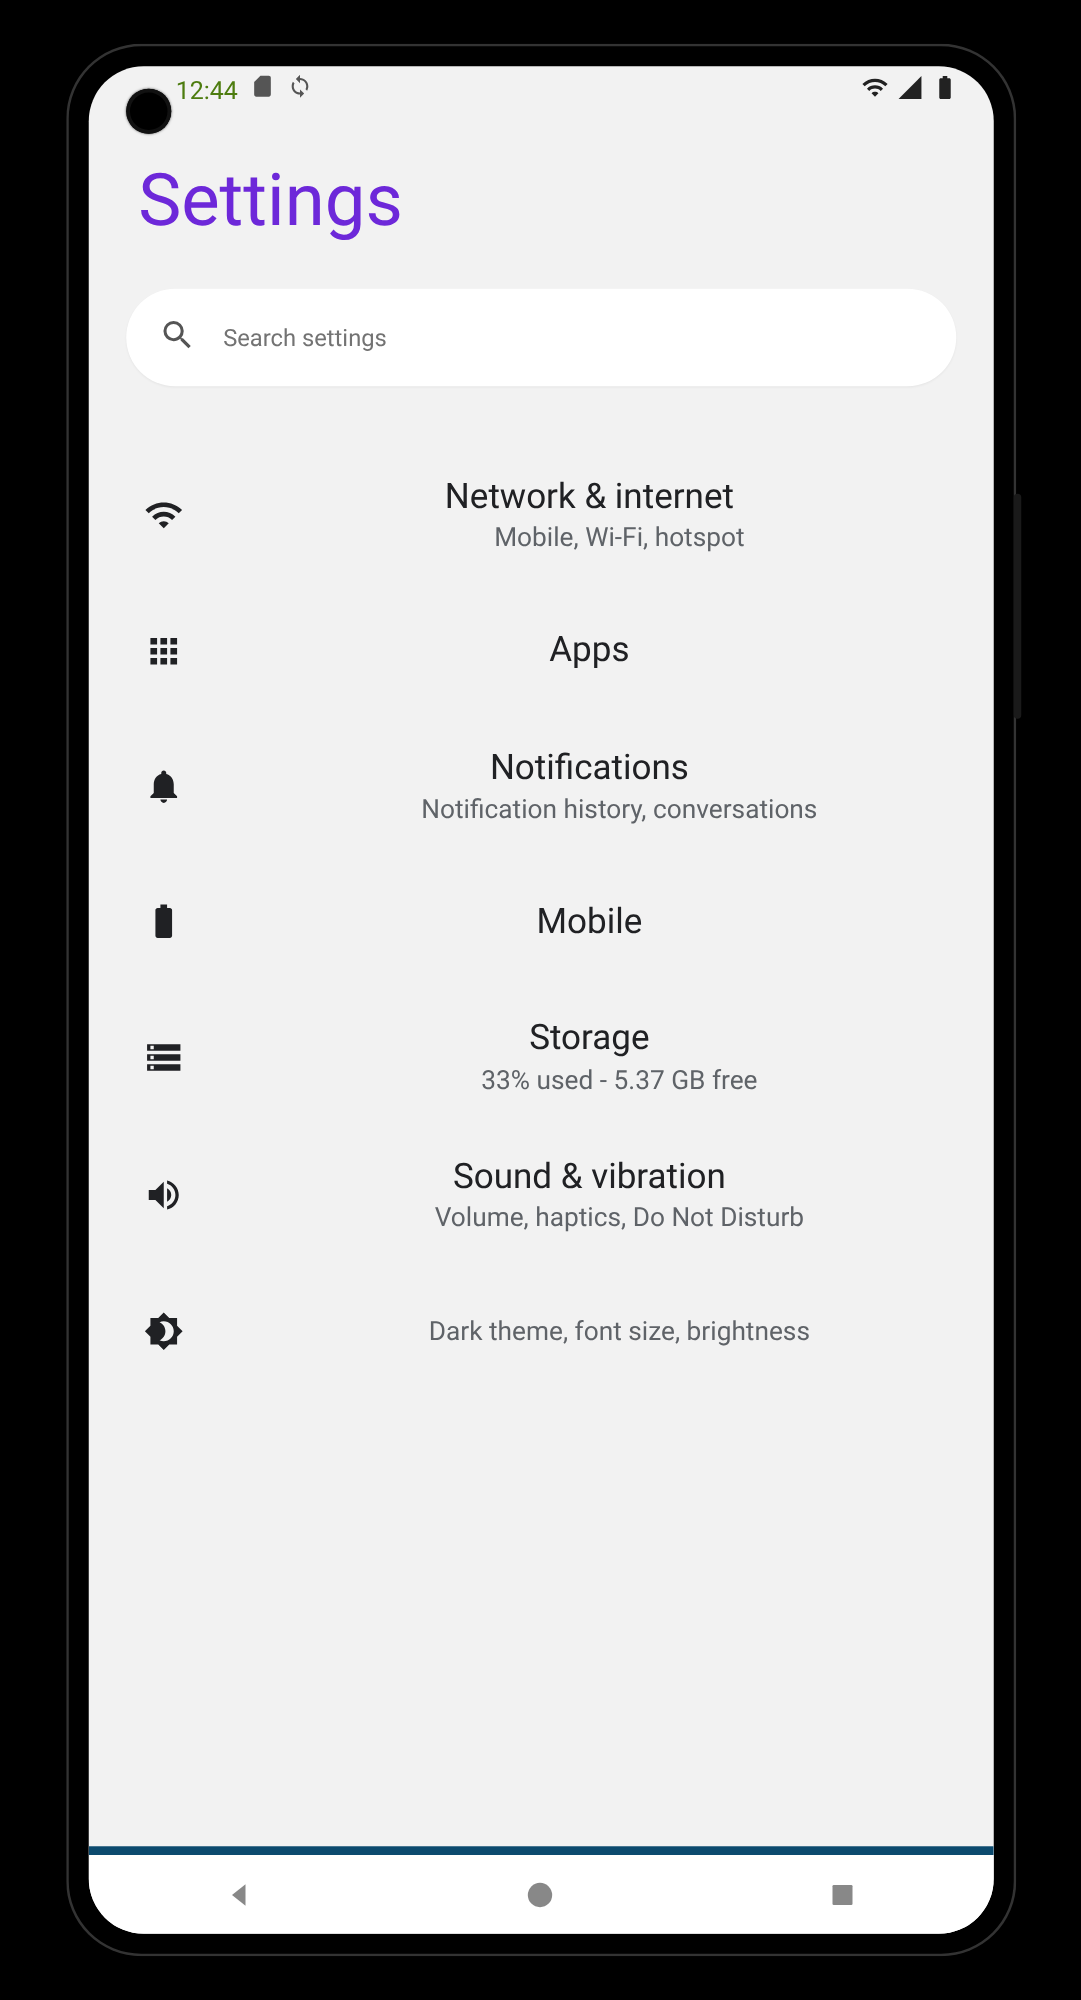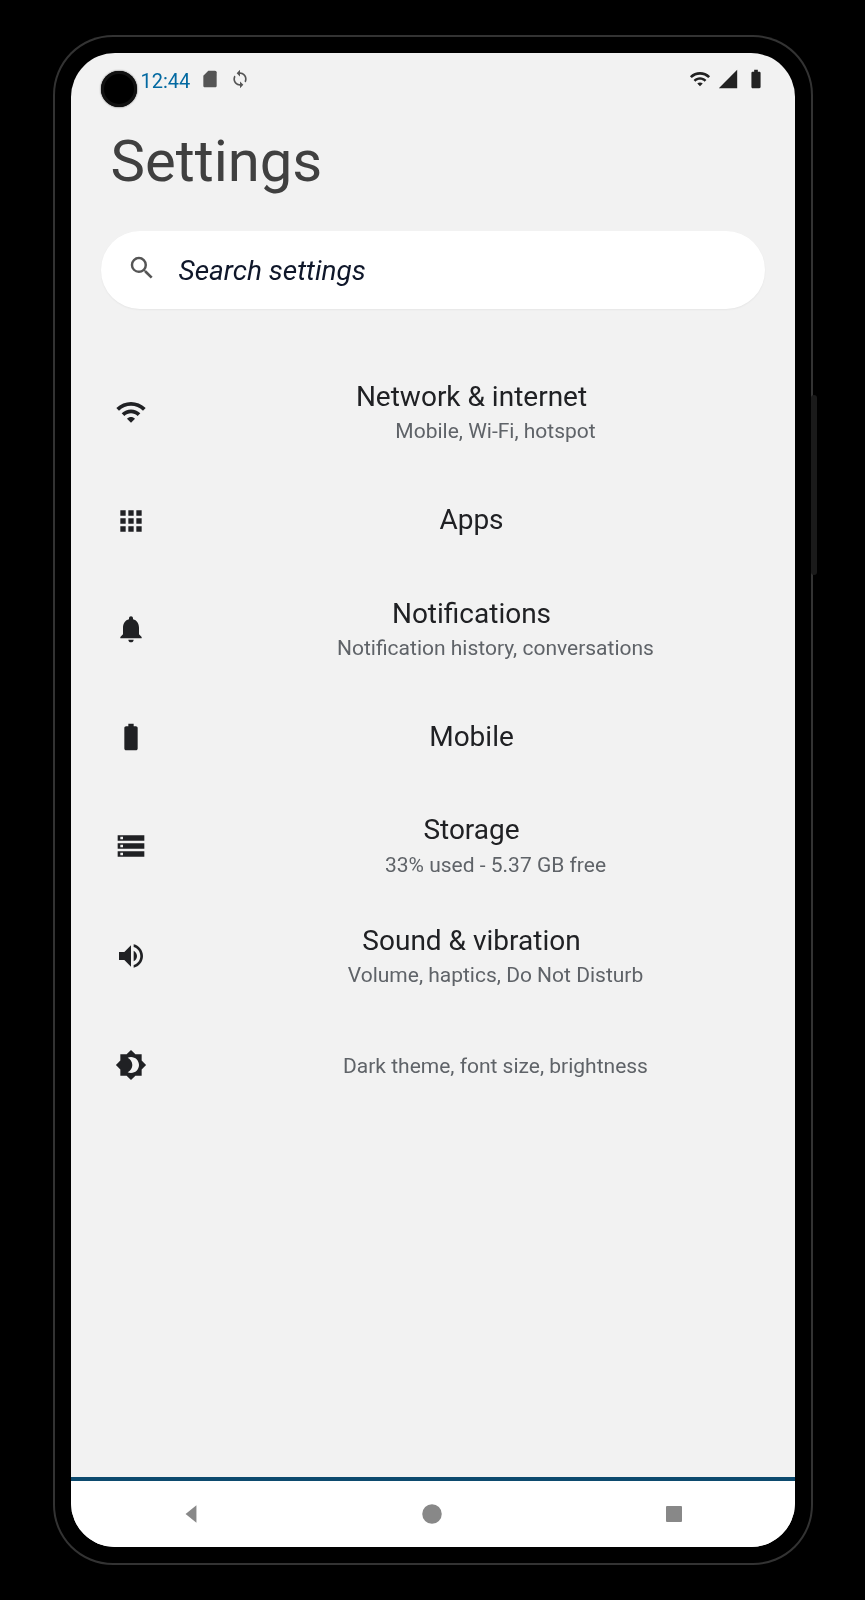--- a/index.html
+++ b/index.html
@@ -48,52 +48,52 @@
       top: 360px;
       width: 6px;
       height: 180px;
       background: #1a1a1a;
       border-radius: 3px;
     }
     
     .status-bar {
       height: 44px;
       display: flex;
-      align-items: center;
+      align-items: flex-start;
       justify-content: space-between;
       padding: 0 28px 0 70px;
-      color: #0369a1;
+      color: #4d7c0f;
       font-size: 20px;
       margin-top: 6px;
     }
     .status-left { display: flex; align-items: center; gap: 10px; }
     .status-right { display: flex; align-items: center; gap: 6px; }
     .status-right svg { width: 22px; height: 22px; fill: #222; }
     .status-left svg { width: 20px; height: 20px; fill: #555; }
     
     .page-title {
       font-size: 58px;
       font-weight: 400;
-      color: #404040;
+      color: #6d28d9;
       padding: 24px 40px 36px 40px;
     }
     
     .search-bar {
       margin: 0 30px 26px 30px;
       background: #fff;
       border-radius: 50px;
       height: 78px;
       display: flex;
       align-items: center;
       padding: 0 26px;
       gap: 22px;
       box-shadow: 0 1px 2px rgba(0,0,0,0.05);
     }
     .search-bar svg { width: 30px; height: 30px; fill: #555; }
-    .search-placeholder { color: #0f172a; font-size: 28px; font-style: italic; }
+    .search-placeholder { color: #737373; font-size: 19px; }
     
     .settings-list {
       flex: 1;
       overflow-y: hidden;
       padding-top: 22px;
       text-align: center;
     }
     .list-item {
       display: flex;
       align-items: center;
@@ -109,21 +109,21 @@
       color: #202124;
     }
     .item-icon svg { width: 32px; height: 32px; fill: #202124; }
     .item-texts { flex: 1; padding-left: 10px; }
     .item-title { font-size: 28px; color: #202124; line-height: 1.3; }
     .item-sub { font-size: 21px; color: #5f6368; margin-top: 3px; line-height: 1.3; margin-left: 48px; }
     
     .nav-bar {
       height: 70px;
       background: #fff;
-      border-top: 4px solid #0c4a6e;
+      border-top: 7px solid #0c4a6e;
       display: flex;
       justify-content: space-around;
       align-items: center;
       position: relative;
     }
     .nav-btn {
       width: 100px; height: 50px;
       display: flex; align-items: center; justify-content: center;
       color: #888;
     }

